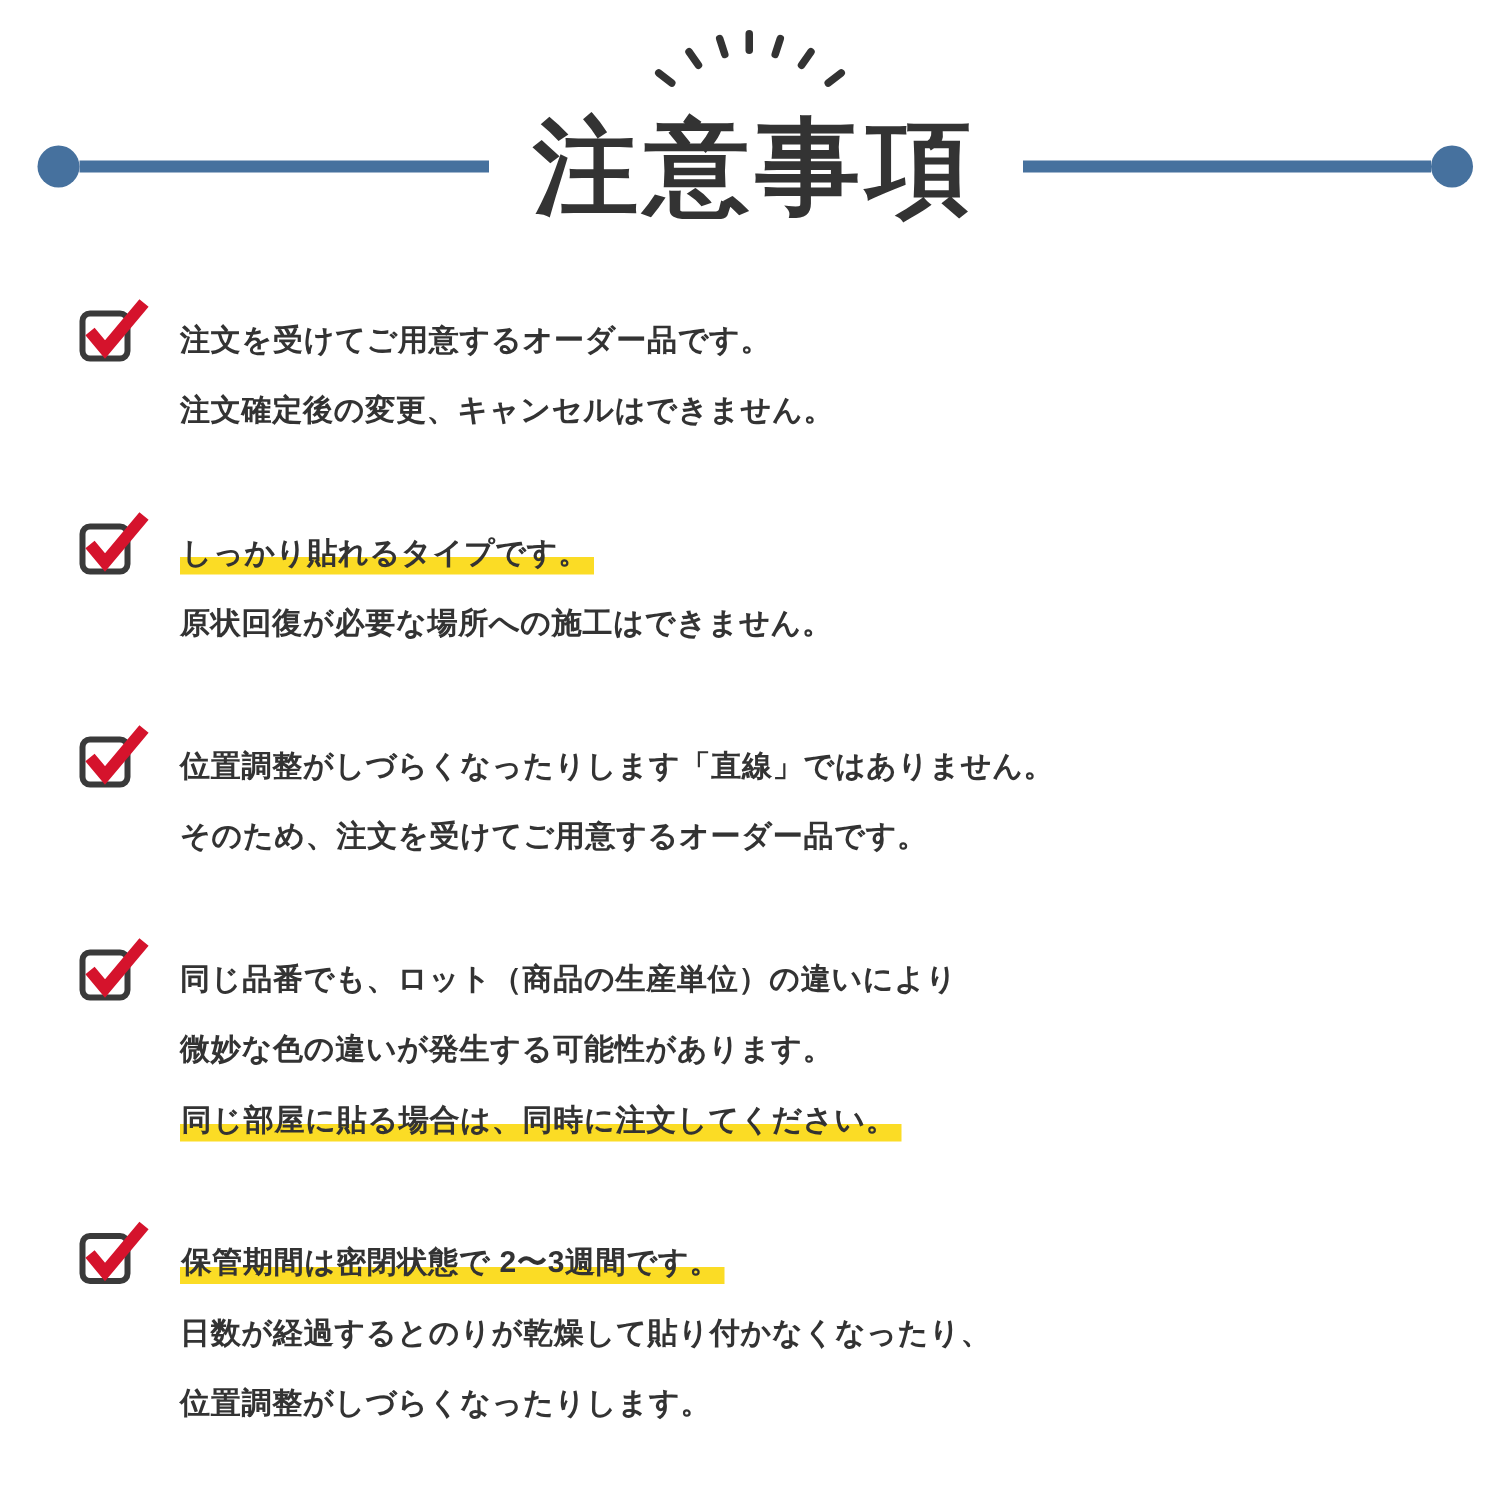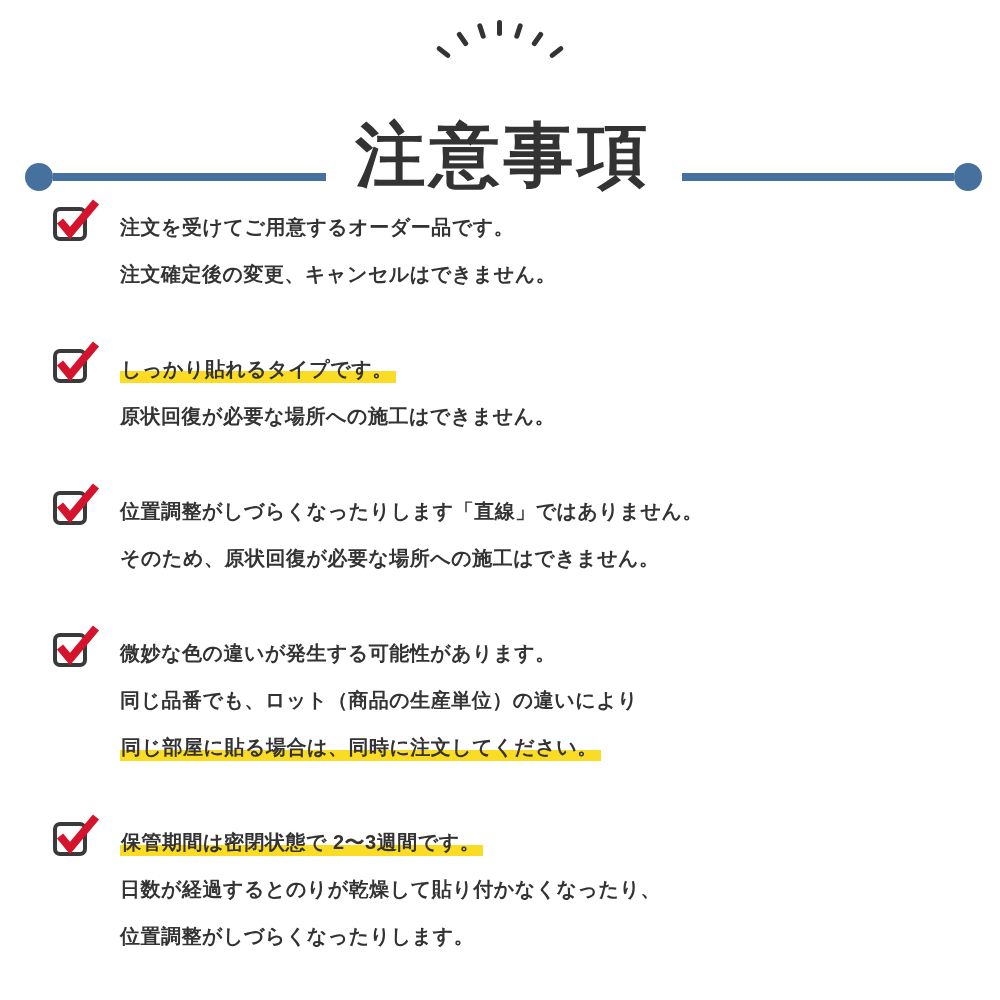--- a/index.html
+++ b/index.html
@@ -28,21 +28,21 @@
   .burst .dash:nth-child(2){left:19px; top:11px;transform:rotate(-35deg);}
   .burst .dash:nth-child(3){left:38px; top:3px; transform:rotate(-18deg);}
   .burst .dash:nth-child(4){left:56px; top:0px;}
   .burst .dash:nth-child(5){left:75px; top:3px; transform:rotate(18deg);}
   .burst .dash:nth-child(6){left:94px; top:11px;transform:rotate(35deg);}
   .burst .dash:nth-child(7){left:113px;top:24px;transform:rotate(52deg);}
 
   
   .title-row{
     position:absolute;top:75px;left:25px;right:18px;height:72px;
-    display:flex;align-items:flex-end;margin-top:44px;
+    display:flex;align-items:center;
   }
   .rule{flex:1;display:flex;align-items:center;}
   .rule .dot{
     width:28px;height:28px;border-radius:50%;
     background:var(--accent-blue);flex:none;
   }
   .rule .bar{flex:1;height:8px;background:var(--accent-blue);}
   .page-title{
     font-size:70px;font-weight:900;line-height:72px;
     letter-spacing:4px;margin:0 30px;white-space:nowrap;
@@ -122,33 +122,33 @@
   </div>
 
   <div class="item">
     <span class="checkbox">
       <svg width="46" height="48" viewBox="0 0 46 48" aria-hidden="true">
         <path d="M5 24 L15 36 L41 5" fill="none" stroke="#d5132c" stroke-width="8" stroke-linecap="butt" stroke-linejoin="miter"></path>
       </svg>
     </span>
     <div class="item-text">
       <div class="line"><span>位置調整がしづらくなったりします「直線」ではありません。</span></div>
-      <div class="line"><span>そのため、原状回復が必要な場所への施工はできません。</span></div>
+      <div class="line"><span>そのため、注文を受けてご用意するオーダー品です。</span></div>
     </div>
   </div>
 
   <div class="item">
     <span class="checkbox">
       <svg width="46" height="48" viewBox="0 0 46 48" aria-hidden="true">
         <path d="M5 24 L15 36 L41 5" fill="none" stroke="#d5132c" stroke-width="8" stroke-linecap="butt" stroke-linejoin="miter"></path>
       </svg>
     </span>
     <div class="item-text">
+      <div class="line"><span>同じ品番でも、ロット（商品の生産単位）の違いにより</span></div>
       <div class="line"><span>微妙な色の違いが発生する可能性があります。</span></div>
-      <div class="line"><span>同じ品番でも、ロット（商品の生産単位）の違いにより</span></div>
       <div class="line"><span class="hl">同じ部屋に貼る場合は、同時に注文してください。</span></div>
     </div>
   </div>
 
   <div class="item">
     <span class="checkbox">
       <svg width="46" height="48" viewBox="0 0 46 48" aria-hidden="true">
         <path d="M5 24 L15 36 L41 5" fill="none" stroke="#d5132c" stroke-width="8" stroke-linecap="butt" stroke-linejoin="miter"></path>
       </svg>
     </span>

